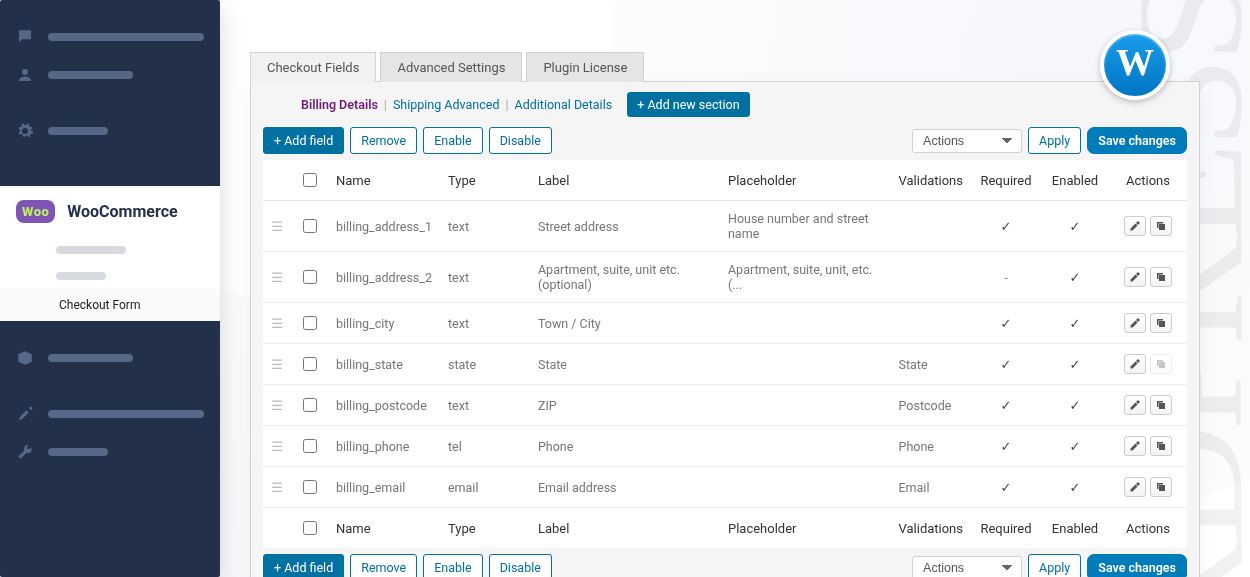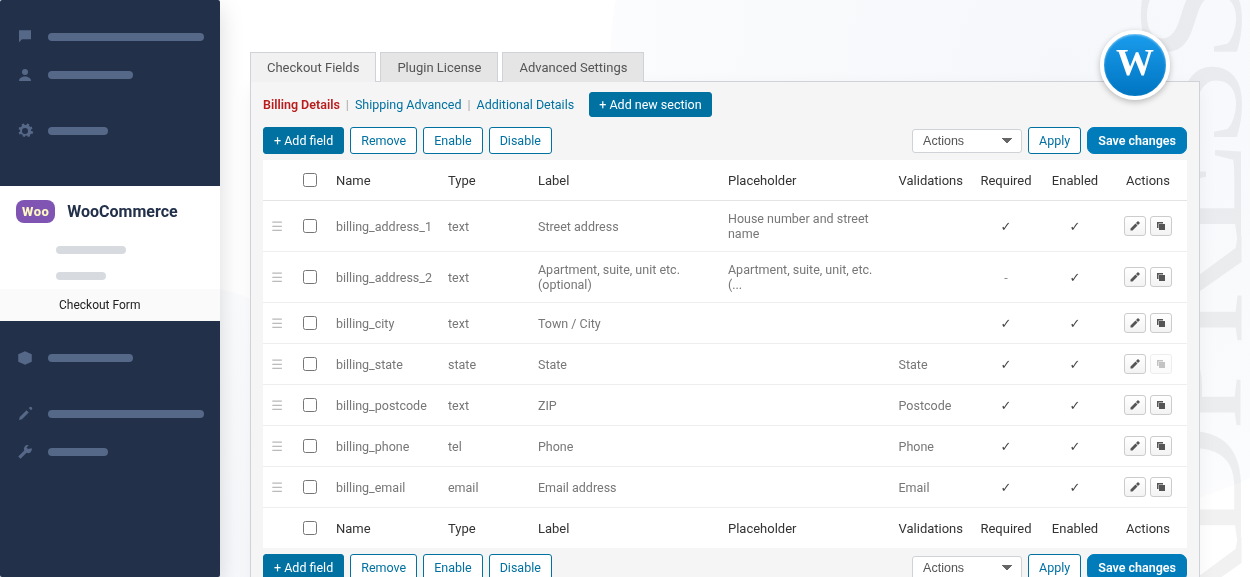--- a/index.html
+++ b/index.html
@@ -72,21 +72,21 @@
 
   .sb-gap{height:18px;}
 
   .sb-icon svg{width:18px;height:18px;fill:var(--wp-navy-lighter);}
 
   .woo-row{
     background:#fff;color:#22304a;padding:14px 16px;
     display:flex;align-items:center;gap:12px;font-weight:700;font-size:16px;
   }
   .woo-badge{
-    background:#7f54b3;color:#fef9c3;border-radius:8px;
+    background:#7f54b3;color:#bef264;border-radius:8px;
     padding:4px 6px;font-size:13px;font-weight:800;letter-spacing:.5px;
   }
   .sub-block{background:#fff;}
   .sub-item{
     padding:9px 16px 9px 56px;display:flex;align-items:center;
   }
   .sub-item .ph{height:8px;border-radius:4px;background:#d7dbe0;flex:0 0 70px;}
   .sub-item.active{
     background:#fafafa;color:#222;font-size:12px;padding-left:56px;
     border-left:3px solid transparent;
@@ -104,21 +104,21 @@
   }
   .tab.active{background:var(--tab-active);border-color:var(--border);}
 
   .panel{
     background:var(--page);border:1px solid var(--border);
     padding:10px 12px 14px;box-shadow:0 6px 18px rgba(0,0,0,.05);
   }
 
   .section-nav{display:flex;align-items:center;gap:6px;font-size:12.5px;margin-bottom:10px;flex-wrap:wrap;}
   .section-nav a{color:var(--link);text-decoration:none;cursor:pointer;}
-  .section-nav .current{color:#b91c1c;font-weight:600;}
+  .section-nav .current{color:#701a75;font-weight:600;margin-left:38px;}
   .section-nav .sep{color:#aaa;}
 
   .btn{
     display:inline-flex;align-items:center;
     padding:5px 10px;border-radius:3px;font-size:12.5px;cursor:pointer;
     border:1px solid var(--link);background:#fff;color:var(--link);
   }
   .btn.primary{background:var(--link);color:#fff;}
   .btn.strong{background:#007cba;border-color:#007cba;color:#fff;font-weight:600;border-radius:7px;}
   .btn.small{padding:4px 9px;}
@@ -249,22 +249,22 @@
         </svg>
     </span>
     <span class="sb-ph short"></span>
   </div>
 </div>
 
 <div class="main">
 
   <div class="tabs">
     <div class="tab active">Checkout Fields</div>
+    <div class="tab">Advanced Settings</div>
     <div class="tab">Plugin License</div>
-    <div class="tab">Advanced Settings</div>
   </div>
 
   <div class="panel">
 
     <div class="section-nav">
       <span class="current">Billing Details</span>
       <span class="sep">|</span>
       <a>Shipping Advanced</a>
       <span class="sep">|</span>
       <a>Additional Details</a>

